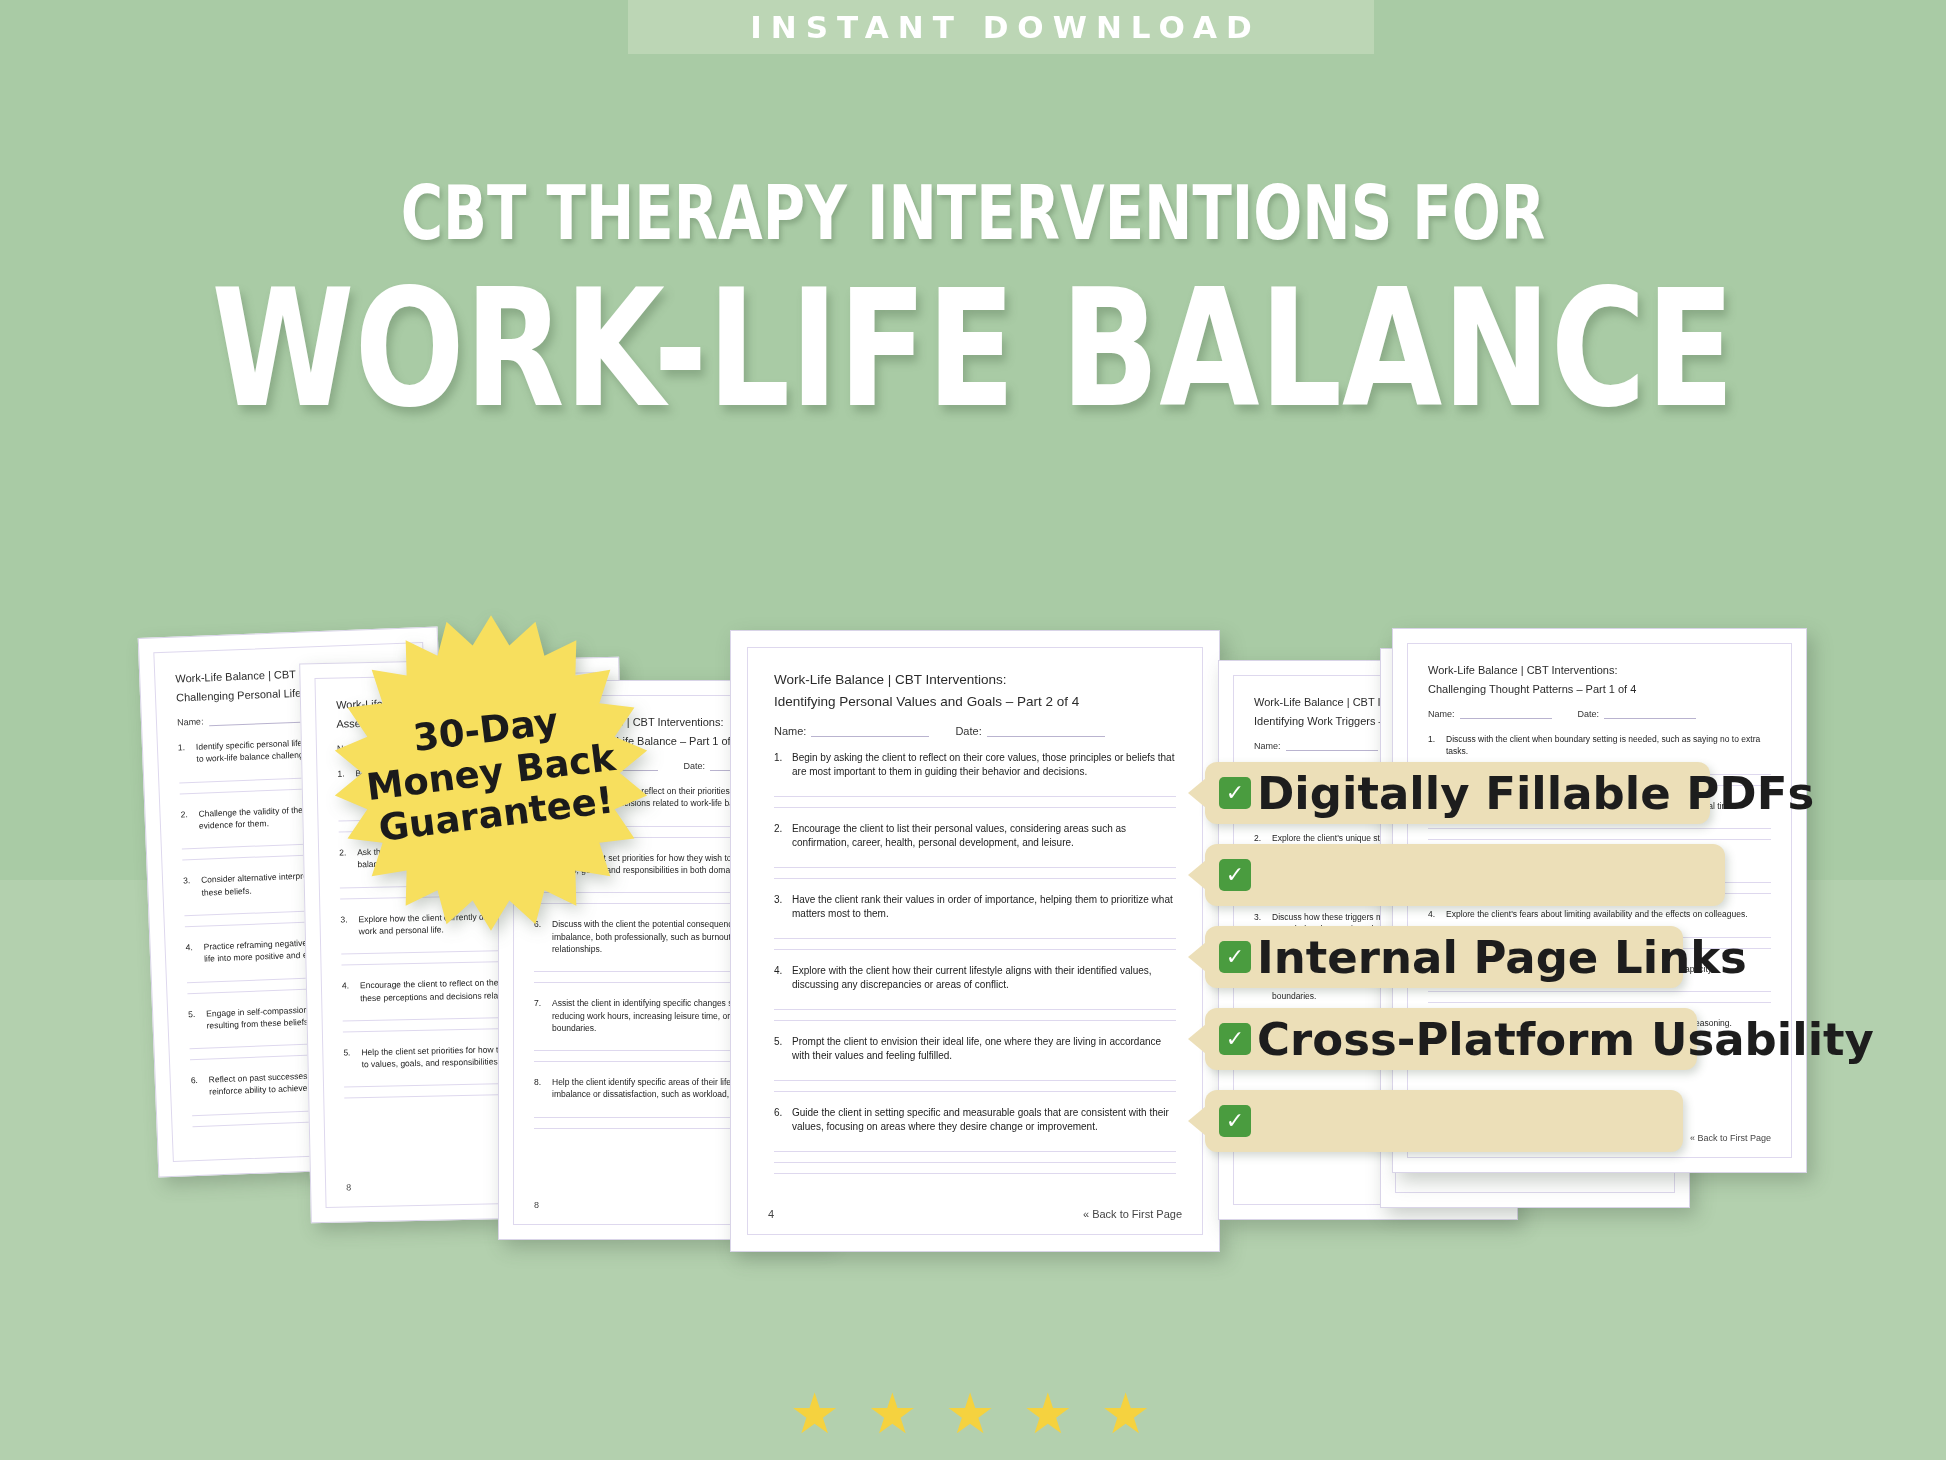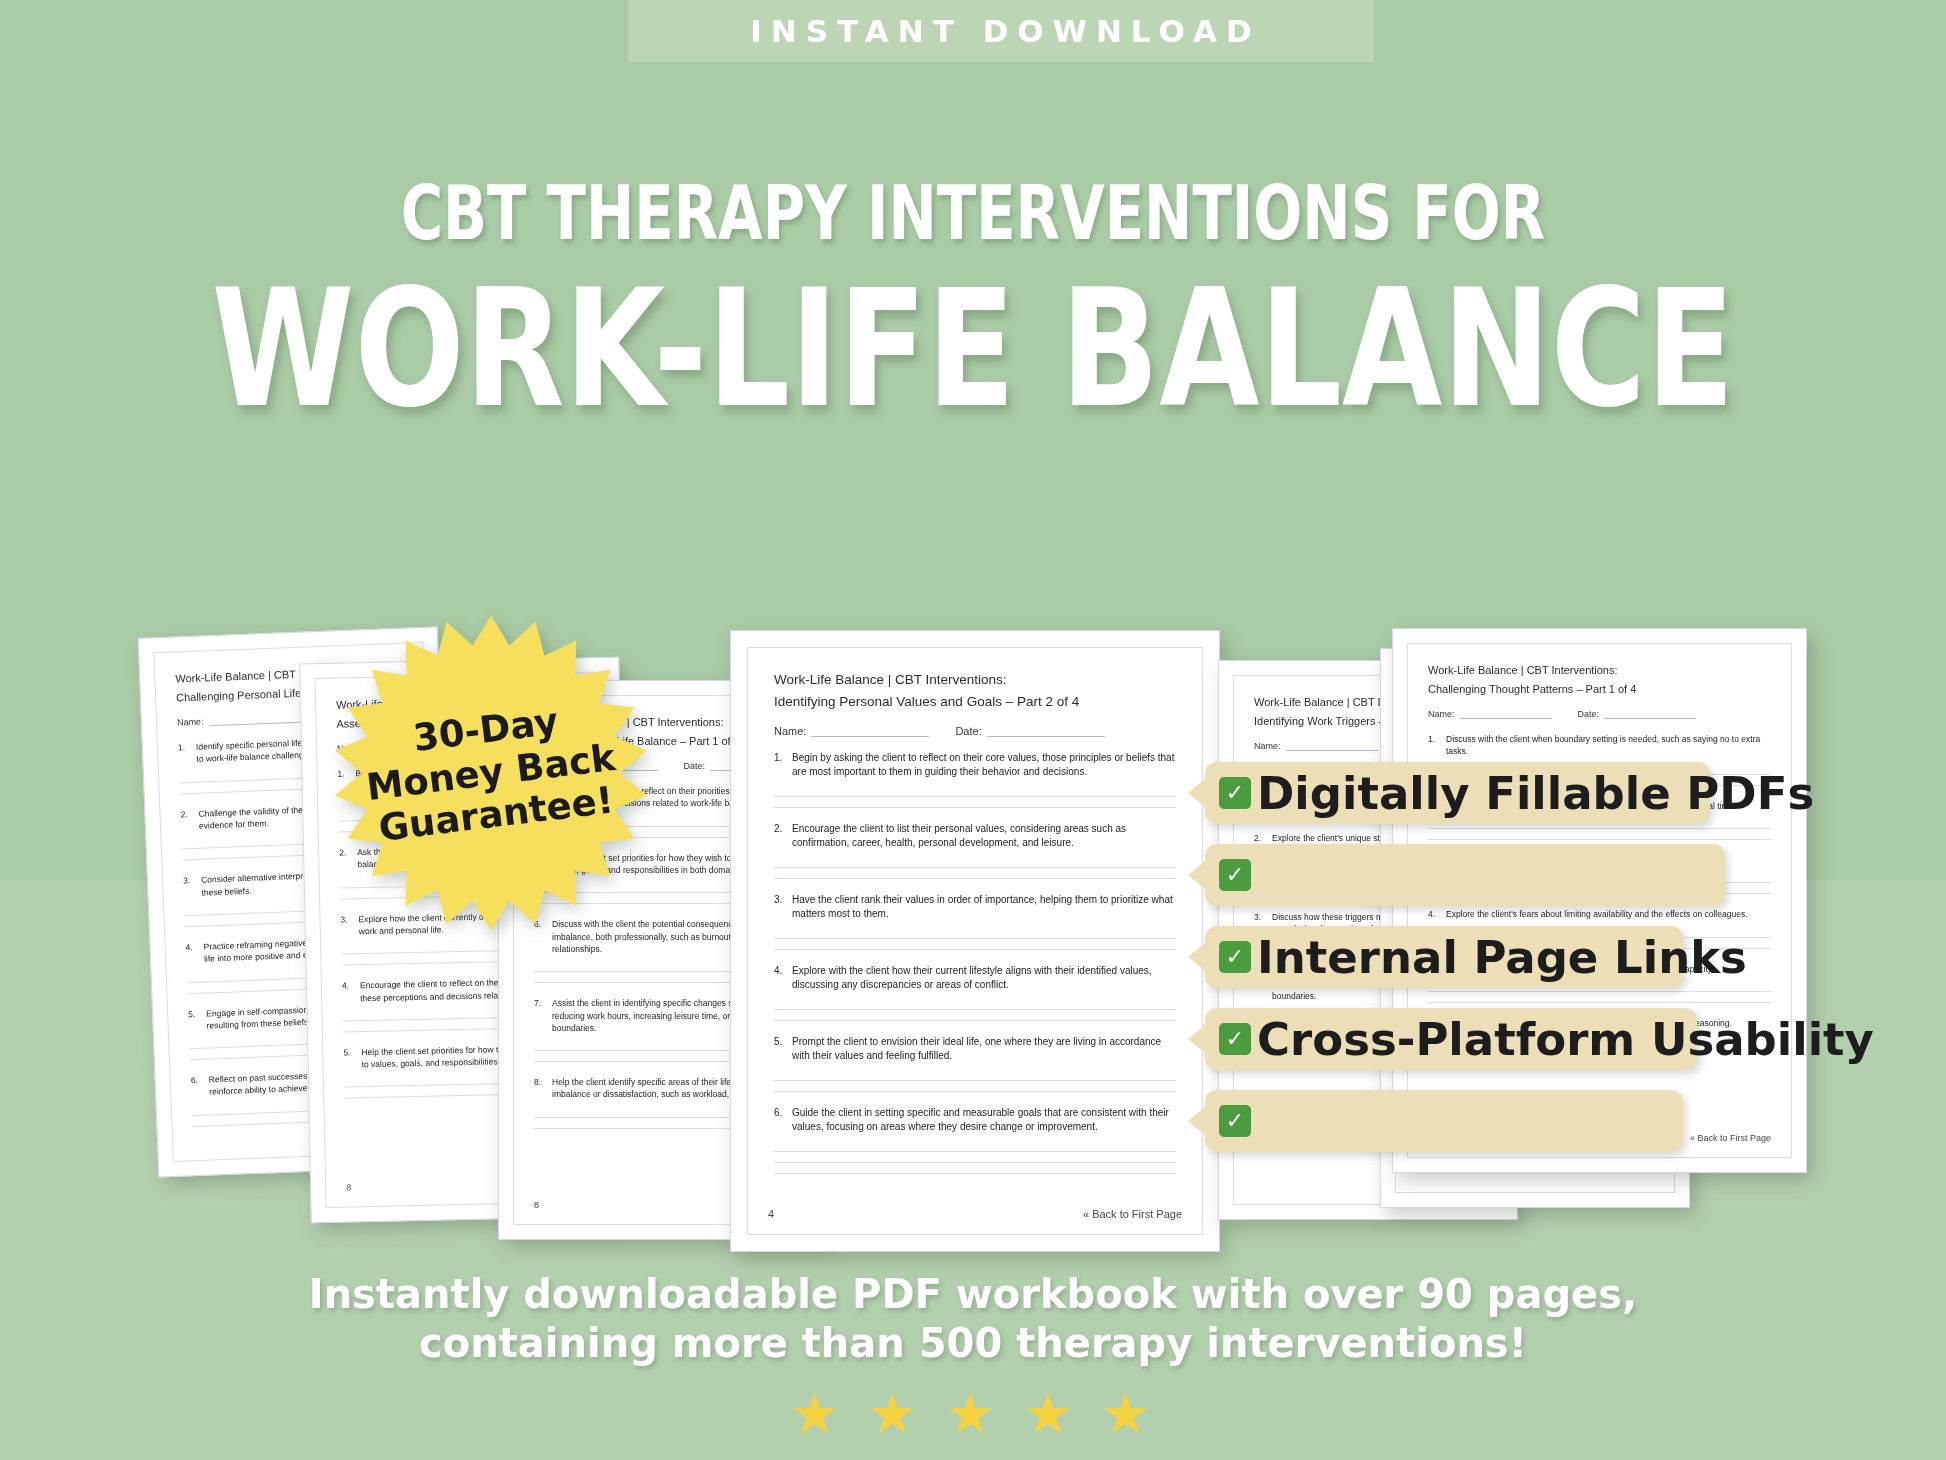--- a/index.html
+++ b/index.html
@@ -15,21 +15,21 @@
   }
   .bg-bottom {
     position: absolute; left: 0; right: 0; bottom: 0; height: 580px;
     background: #b3d0ae;
   }
 
   
   .instant-banner {
     position: absolute;
     left: 628px; top: 0px;
-    width: 746px; height: 62px;
+    width: 746px; height: 54px;
     background: #bcd6b5;
     display: flex; align-items: center; justify-content: center;
   }
   .instant-banner span {
     font-family: "DejaVu Sans", sans-serif;
     font-weight: bold;
     font-size: 31px;
     letter-spacing: 9px;
     color: #ffffff;
     text-indent: 9px;
@@ -641,19 +641,15 @@
     </div>
     <div class="feature" id="feature-3">
       <span class="chk">✓</span>
       <span class="lbl">Cross-Platform Usability</span>
     </div>
     <div class="feature" id="feature-4">
       <span class="chk">✓</span>
     </div>
   </div>
 
-  <div class="tagline">
-    <div>Instantly downloadable PDF workbook with over 90 pages,</div>
-    <div>containing more than 500 therapy interventions!</div>
-  </div>
 
   <div class="stars">★ ★ ★ ★ ★</div>
 </div>
 
 </body></html>

